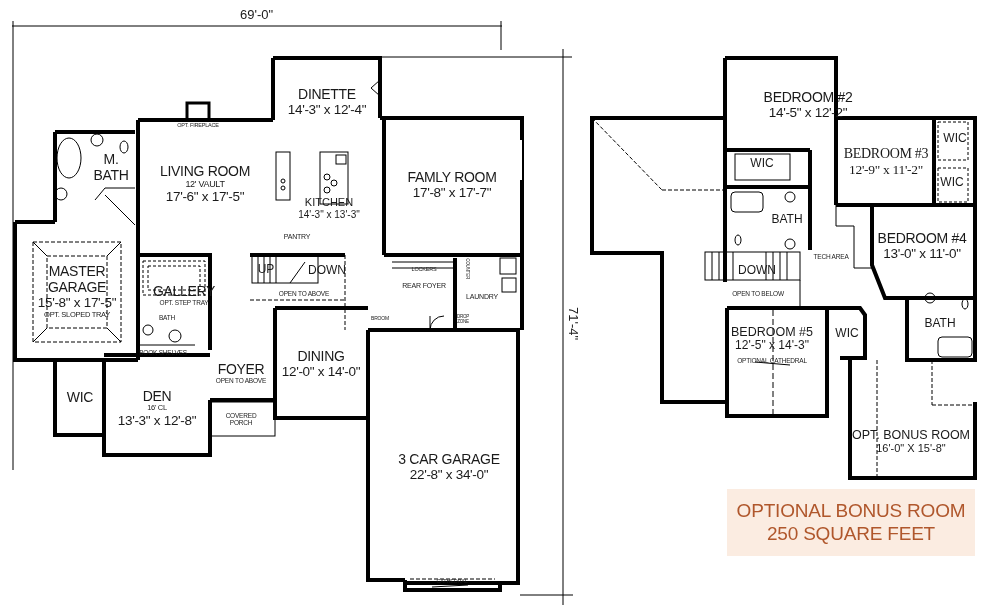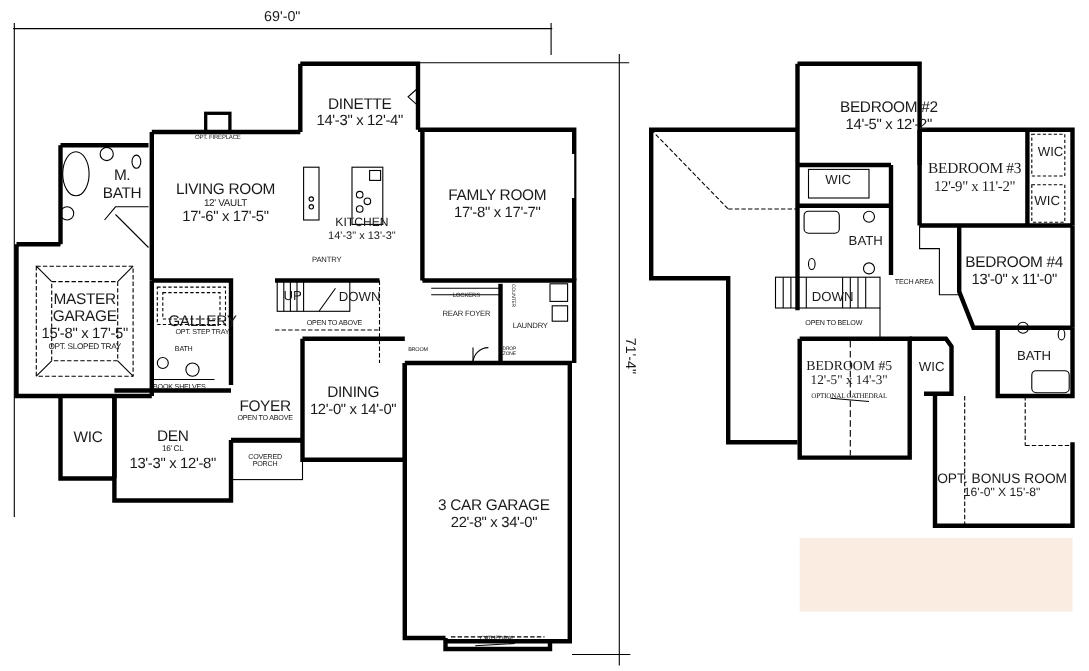--- a/index.html
+++ b/index.html
@@ -301,21 +301,21 @@
     <div class="dim">14'-5" x 12'-2"</div>
   </div>
   <div class="lbl room" style="left:886px; top:146px;font-family:Liberation Serif, serif;">
     <div>BEDROOM #3</div>
     <div class="dim">12'-9" x 11'-2"</div>
   </div>
   <div class="lbl room" style="left:922px; top:230px;">
     <div>BEDROOM #4</div>
     <div class="dim">13'-0" x 11'-0"</div>
   </div>
-  <div class="lbl" style="left:772px; top:325px; font-size:12.5px;font-family:Liberation Serif, serif;">
+  <div class="lbl" style="left:772px; top:325px; font-size:12.5px;">
     <div>BEDROOM #5</div>
     <div style="font-size:12px;">12'-5" x 14'-3"</div>
     <div class="tiny" style="font-size:6.5px; margin-top:4px;">OPTIONAL CATHEDRAL</div>
   </div>
   <div class="lbl" style="left:911px; top:428px; font-size:12.5px;">
     <div>OPT. BONUS ROOM</div>
     <div style="font-size:11px;">16'-0" X 15'-8"</div>
   </div>
 
   <div class="lbl" style="left:762px; top:157px; font-size:12px;">WIC</div>
@@ -323,13 +323,15 @@
   <div class="lbl" style="left:952px; top:176px; font-size:12px;">WIC</div>
   <div class="lbl" style="left:847px; top:327px; font-size:12px;">WIC</div>
   <div class="lbl" style="left:787px; top:213px; font-size:12px;">BATH</div>
   <div class="lbl" style="left:940px; top:317px; font-size:12px;">BATH</div>
   <div class="lbl" style="left:757px; top:264px; font-size:12px;">DOWN</div>
   <div class="lbl tiny" style="left:831px; top:253px; font-size:6.5px;">TECH AREA</div>
   <div class="lbl tiny" style="left:758px; top:290px; font-size:6.5px;">OPEN TO BELOW</div>
 </div>
 
 <div class="bonus-note">
+  <div>OPTIONAL BONUS ROOM</div>
+  <div>250 SQUARE FEET</div>
 </div>
 
 </body></html>

